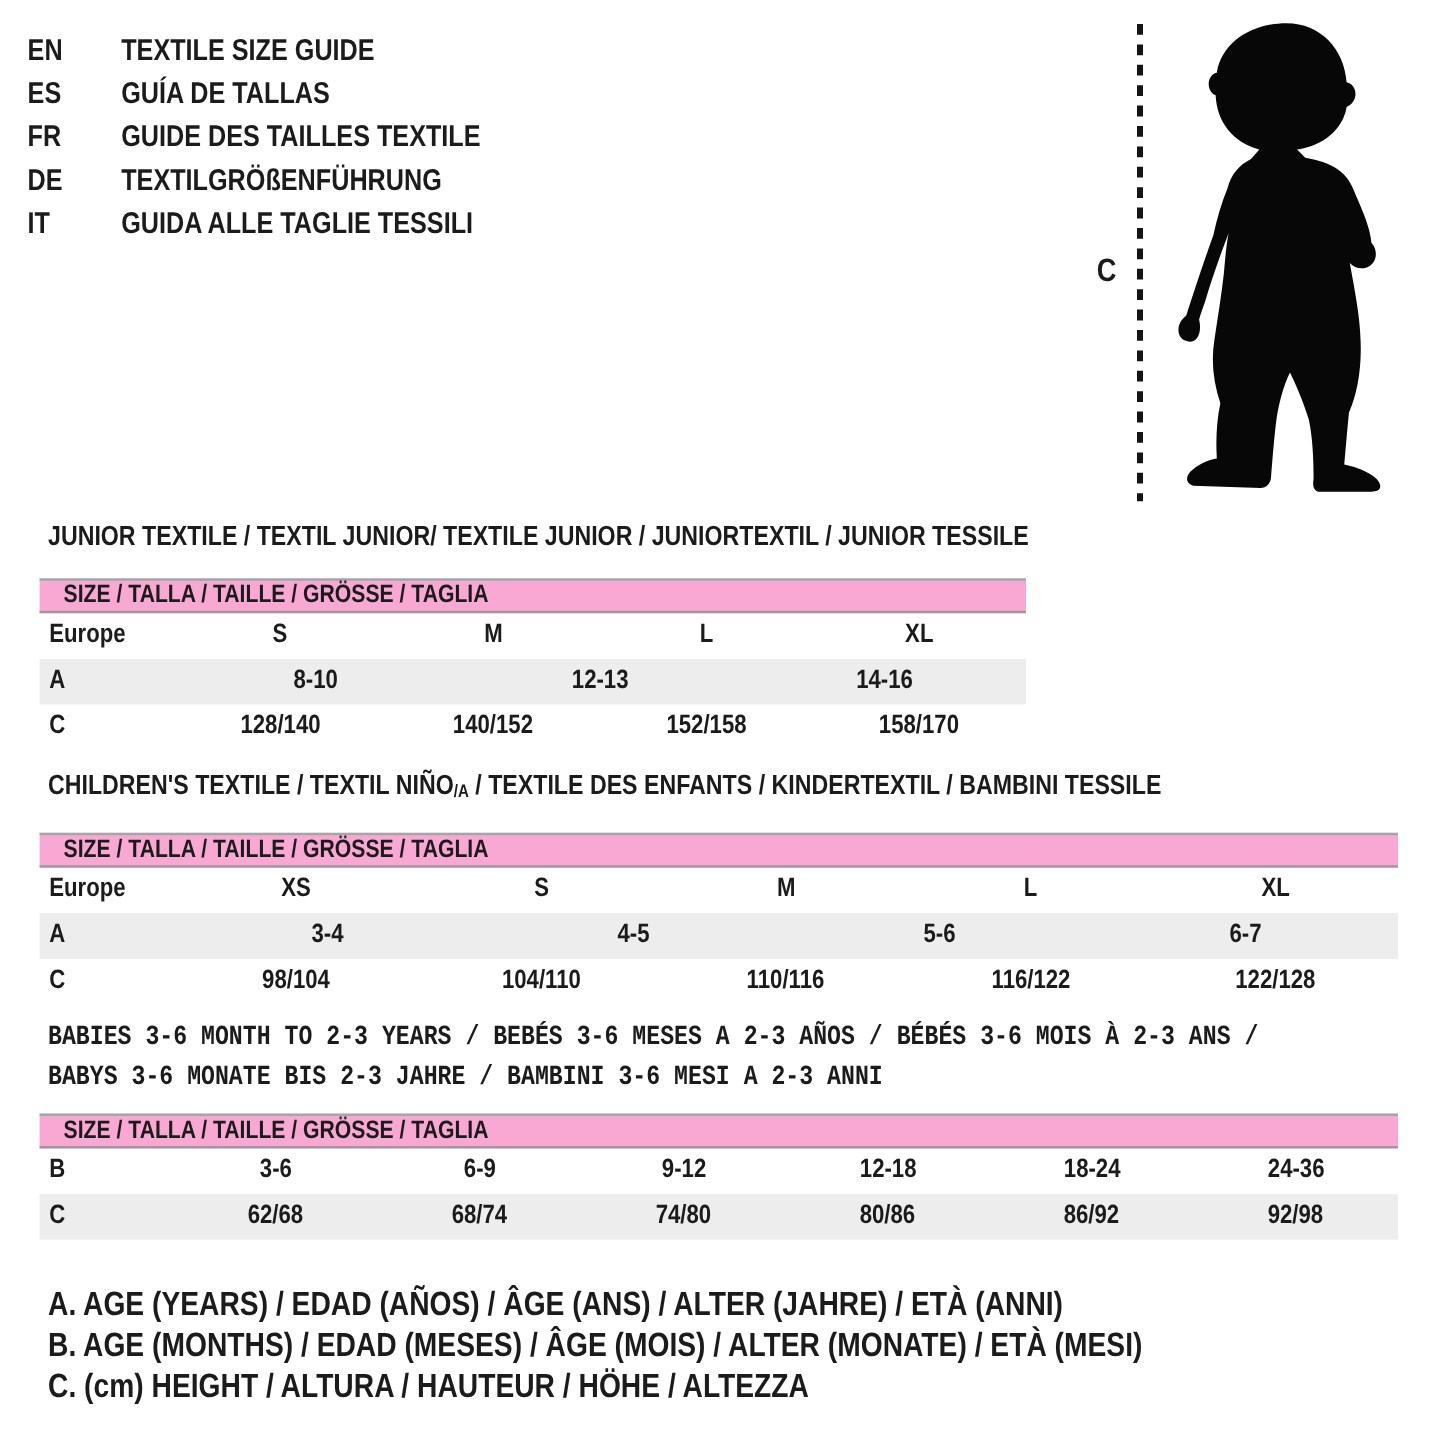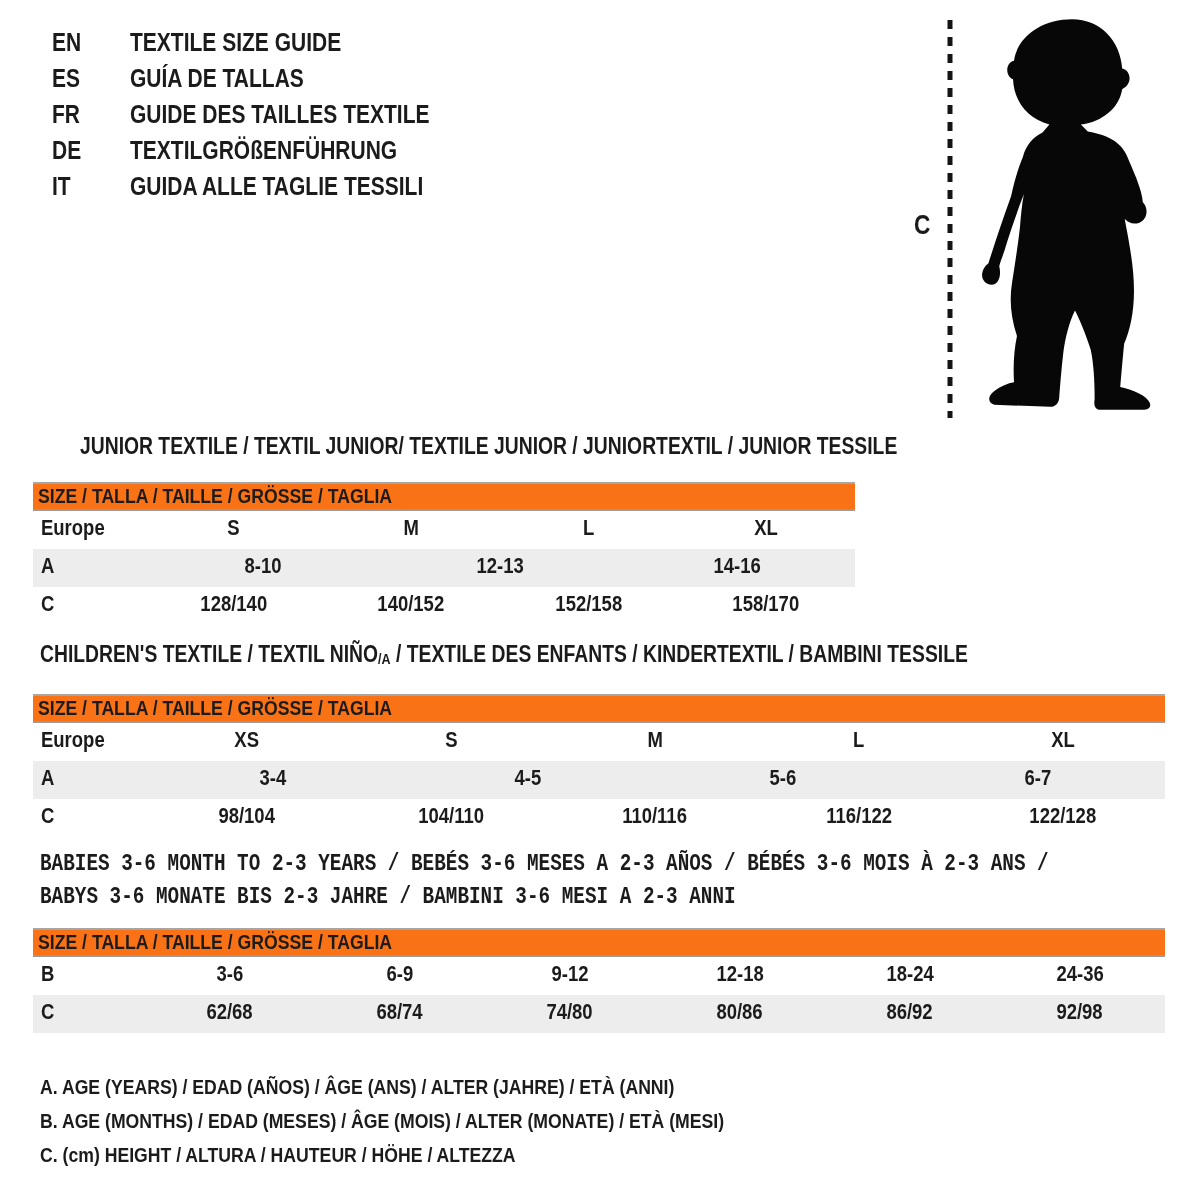--- a/index.html
+++ b/index.html
@@ -11,55 +11,55 @@
     font-family:"Liberation Sans","DejaVu Sans",sans-serif;
     font-weight:700;
     overflow:hidden;
   }
   i { font-style:normal; }
   
   .cx  { display:inline-block; transform:scaleX(.84); transform-origin:0 50%; white-space:nowrap; }
   .cxc { display:inline-block; transform:scaleX(.84); transform-origin:50% 50%; white-space:nowrap; }
 
   
-  .lang { position:absolute; left:52px; top:24px; }
+  .lang { position:absolute; left:23px; top:24px; }
   .lang-row { display:flex; line-height:36px; font-size:25px; }
   .lang-code { width:78px; }
 
   
   .c-label { position:absolute; left:914px; top:210px; font-size:27px; }
   .dash-svg { position:absolute; left:946px; top:20px; width:8px; height:398px; }
   .baby-svg { position:absolute; left:956px; top:12px; width:236px; height:408px; }
 
   
   .sec-title { position:absolute; left:40px; font-size:23px; line-height:33px; }
-  #title-junior   { top:430px;margin-left:40px; }
+  #title-junior   { top:430px; }
   #title-children { top:638px;text-align:right; }
   #title-babies   { top:848px;font-family:Liberation Mono, monospace; }
   .title-line { display:block; }
   .sub-a { font-size:15px; position:relative; top:2px; }
 
   
   .tbl { position:absolute; left:33px; font-size:22px; }
   #tbl-junior   { top:482px; width:822px; }
   #tbl-children { top:694px; width:1132px; }
   #tbl-babies   { top:928px; width:1132px; }
   .thead {
     height:29px; line-height:24px; font-size:21px;
-    background:#f97316;
+    background:#f9a8d4;
     border-top:2px solid #a6a6a6; border-bottom:2px solid #9a9a9a;
-    padding-left:5px;
+    padding-left:20px;
   }
   .trow { display:flex; height:38px; line-height:33px; }
   .trow.alt { background:#ededed; }
   .tlbl { width:112px; padding-left:8px; }
   .tcell { flex:1; text-align:center; }
 
   
-  .legend { position:absolute; left:40px; top:1070px; font-size:21px; line-height:34px; }
+  .legend { position:absolute; left:40px; top:1070px; font-size:28px; line-height:34px; }
   .legend-line { display:block; }
 </style>
 </head>
 <body>
 
 <div class="page">
 
   <section class="lang">
     <div class="lang-row">
       <span class="lang-code"><span class="cx">EN</span></span>

